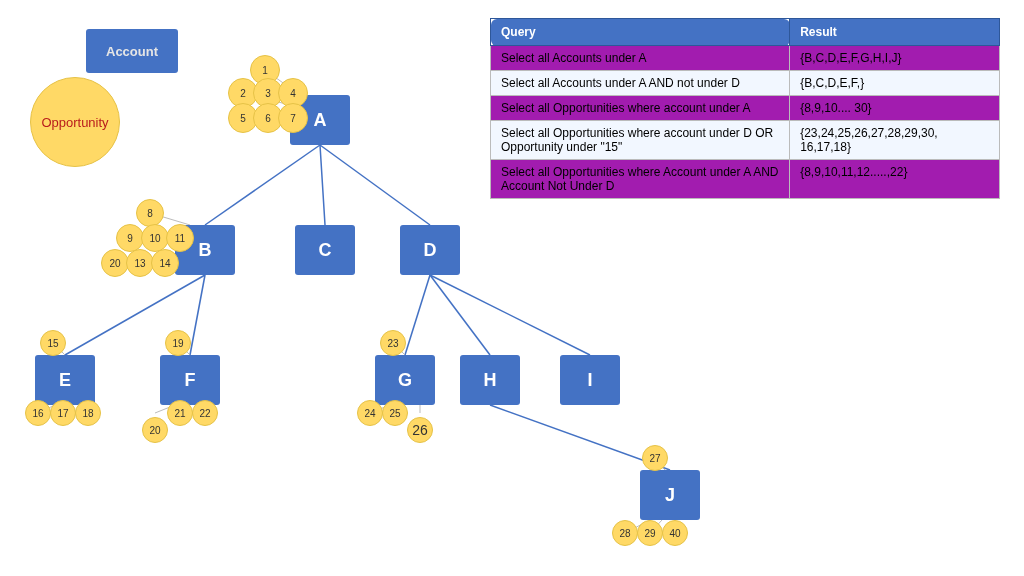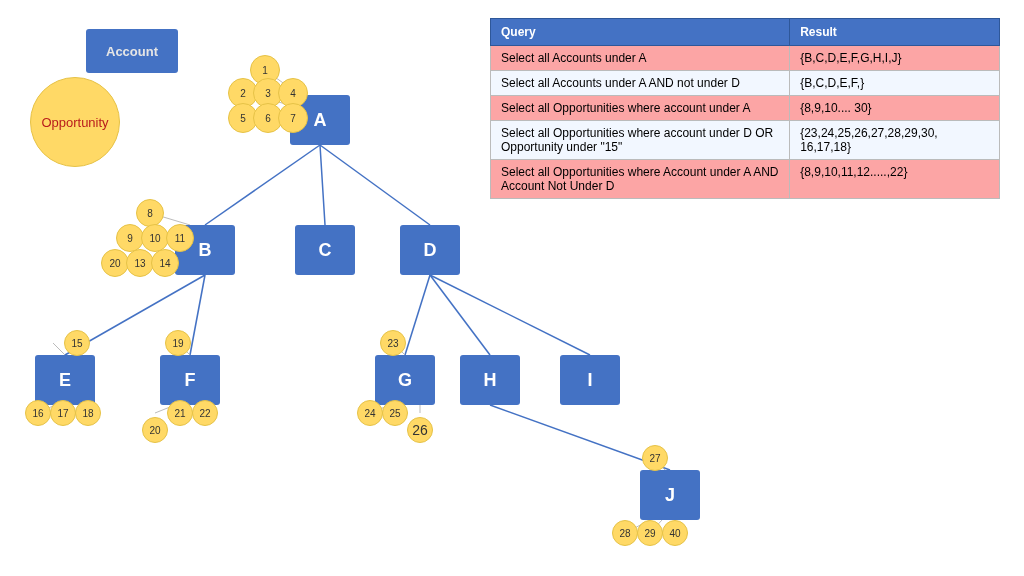--- a/index.html
+++ b/index.html
@@ -75,21 +75,21 @@
       color: #fff;
       padding: 6px 10px;
       border: 1px solid #2e5799;
       text-align: left;
       font-weight: bold;
     }
     .query-table td {
       padding: 5px 10px;
       border: 1px solid #bbb;
       vertical-align: top;
-      background: #fca5a5;
+      background: #a21caf;
     }
     .query-table tr:nth-child(even) td {
       background: #f2f7ff;
     }
     svg#lines {
       position: absolute;
       top: 0; left: 0;
       width: 1024px;
       height: 576px;
       pointer-events: none;
@@ -177,42 +177,42 @@
     <div class="opp-circle" style="left: 228px; top: 103px; width: 30px; height: 30px; font-size: 10px;">5</div>
     <div class="opp-circle" style="left: 253px; top: 103px; width: 30px; height: 30px; font-size: 10px;">6</div>
     <div class="opp-circle" style="left: 278px; top: 103px; width: 30px; height: 30px; font-size: 10px;">7</div>
     <div class="opp-circle" style="left: 136px; top: 199px; width: 28px; height: 28px; font-size: 10px;">8</div>
     <div class="opp-circle" style="left: 116px; top: 224px; width: 28px; height: 28px; font-size: 10px;">9</div>
     <div class="opp-circle" style="left: 141px; top: 224px; width: 28px; height: 28px; font-size: 10px;">10</div>
     <div class="opp-circle" style="left: 166px; top: 224px; width: 28px; height: 28px; font-size: 10px;">11</div>
     <div class="opp-circle" style="left: 101px; top: 249px; width: 28px; height: 28px; font-size: 10px;">20</div>
     <div class="opp-circle" style="left: 126px; top: 249px; width: 28px; height: 28px; font-size: 10px;">13</div>
     <div class="opp-circle" style="left: 151px; top: 249px; width: 28px; height: 28px; font-size: 10px;">14</div>
-    <div class="opp-circle" style="left: 40px; top: 330px; width: 26px; height: 26px; font-size: 10px; margin-left: 24px;">15</div>
+    <div class="opp-circle" style="left: 40px; top: 330px; width: 26px; height: 26px; font-size: 10px;">15</div>
     <div class="opp-circle" style="left: 25px; top: 400px; width: 26px; height: 26px; font-size: 10px;">16</div>
     <div class="opp-circle" style="left: 50px; top: 400px; width: 26px; height: 26px; font-size: 10px; text-align: right;">17</div>
     <div class="opp-circle" style="left: 75px; top: 400px; width: 26px; height: 26px; font-size: 10px;">18</div>
     <div class="opp-circle" style="left: 165px; top: 330px; width: 26px; height: 26px; font-size: 10px;">19</div>
     <div class="opp-circle" style="left: 142px; top: 400px; width: 26px; height: 26px; font-size: 10px; margin-top: 17px;">20</div>
     <div class="opp-circle" style="left: 167px; top: 400px; width: 26px; height: 26px; font-size: 10px;">21</div>
     <div class="opp-circle" style="left: 192px; top: 400px; width: 26px; height: 26px; font-size: 10px;">22</div>
     <div class="opp-circle" style="left: 380px; top: 330px; width: 26px; height: 26px; font-size: 10px;">23</div>
     <div class="opp-circle" style="left: 357px; top: 400px; width: 26px; height: 26px; font-size: 10px;">24</div>
     <div class="opp-circle" style="left: 382px; top: 400px; width: 26px; height: 26px; font-size: 10px;">25</div>
     <div class="opp-circle" style="left: 407px; top: 400px; width: 26px; height: 26px; font-size: 14px; margin-top: 17px;">26</div>
     <div class="opp-circle" style="left: 642px; top: 445px; width: 26px; height: 26px; font-size: 10px;">27</div>
     <div class="opp-circle" style="left: 612px; top: 520px; width: 26px; height: 26px; font-size: 10px;">28</div>
     <div class="opp-circle" style="left: 637px; top: 520px; width: 26px; height: 26px; font-size: 10px;">29</div>
     <div class="opp-circle" style="left: 662px; top: 520px; width: 26px; height: 26px; font-size: 10px;">40</div>
   </div>
 
 <table class="query-table">
   <thead>
     <tr>
-      <th style="width:300px;">Query</th>
+      <th style="width:300px;border-radius:6px;">Query</th>
       <th style="width:210px;">Result</th>
     </tr>
   </thead>
   <tbody id="table-body">
   <tr>
         <td>Select all Accounts under A</td>
         <td>{B,C,D,E,F,G,H,I,J}</td>
       </tr>
       <tr>
         <td>Select all Accounts under A AND not under D</td>

